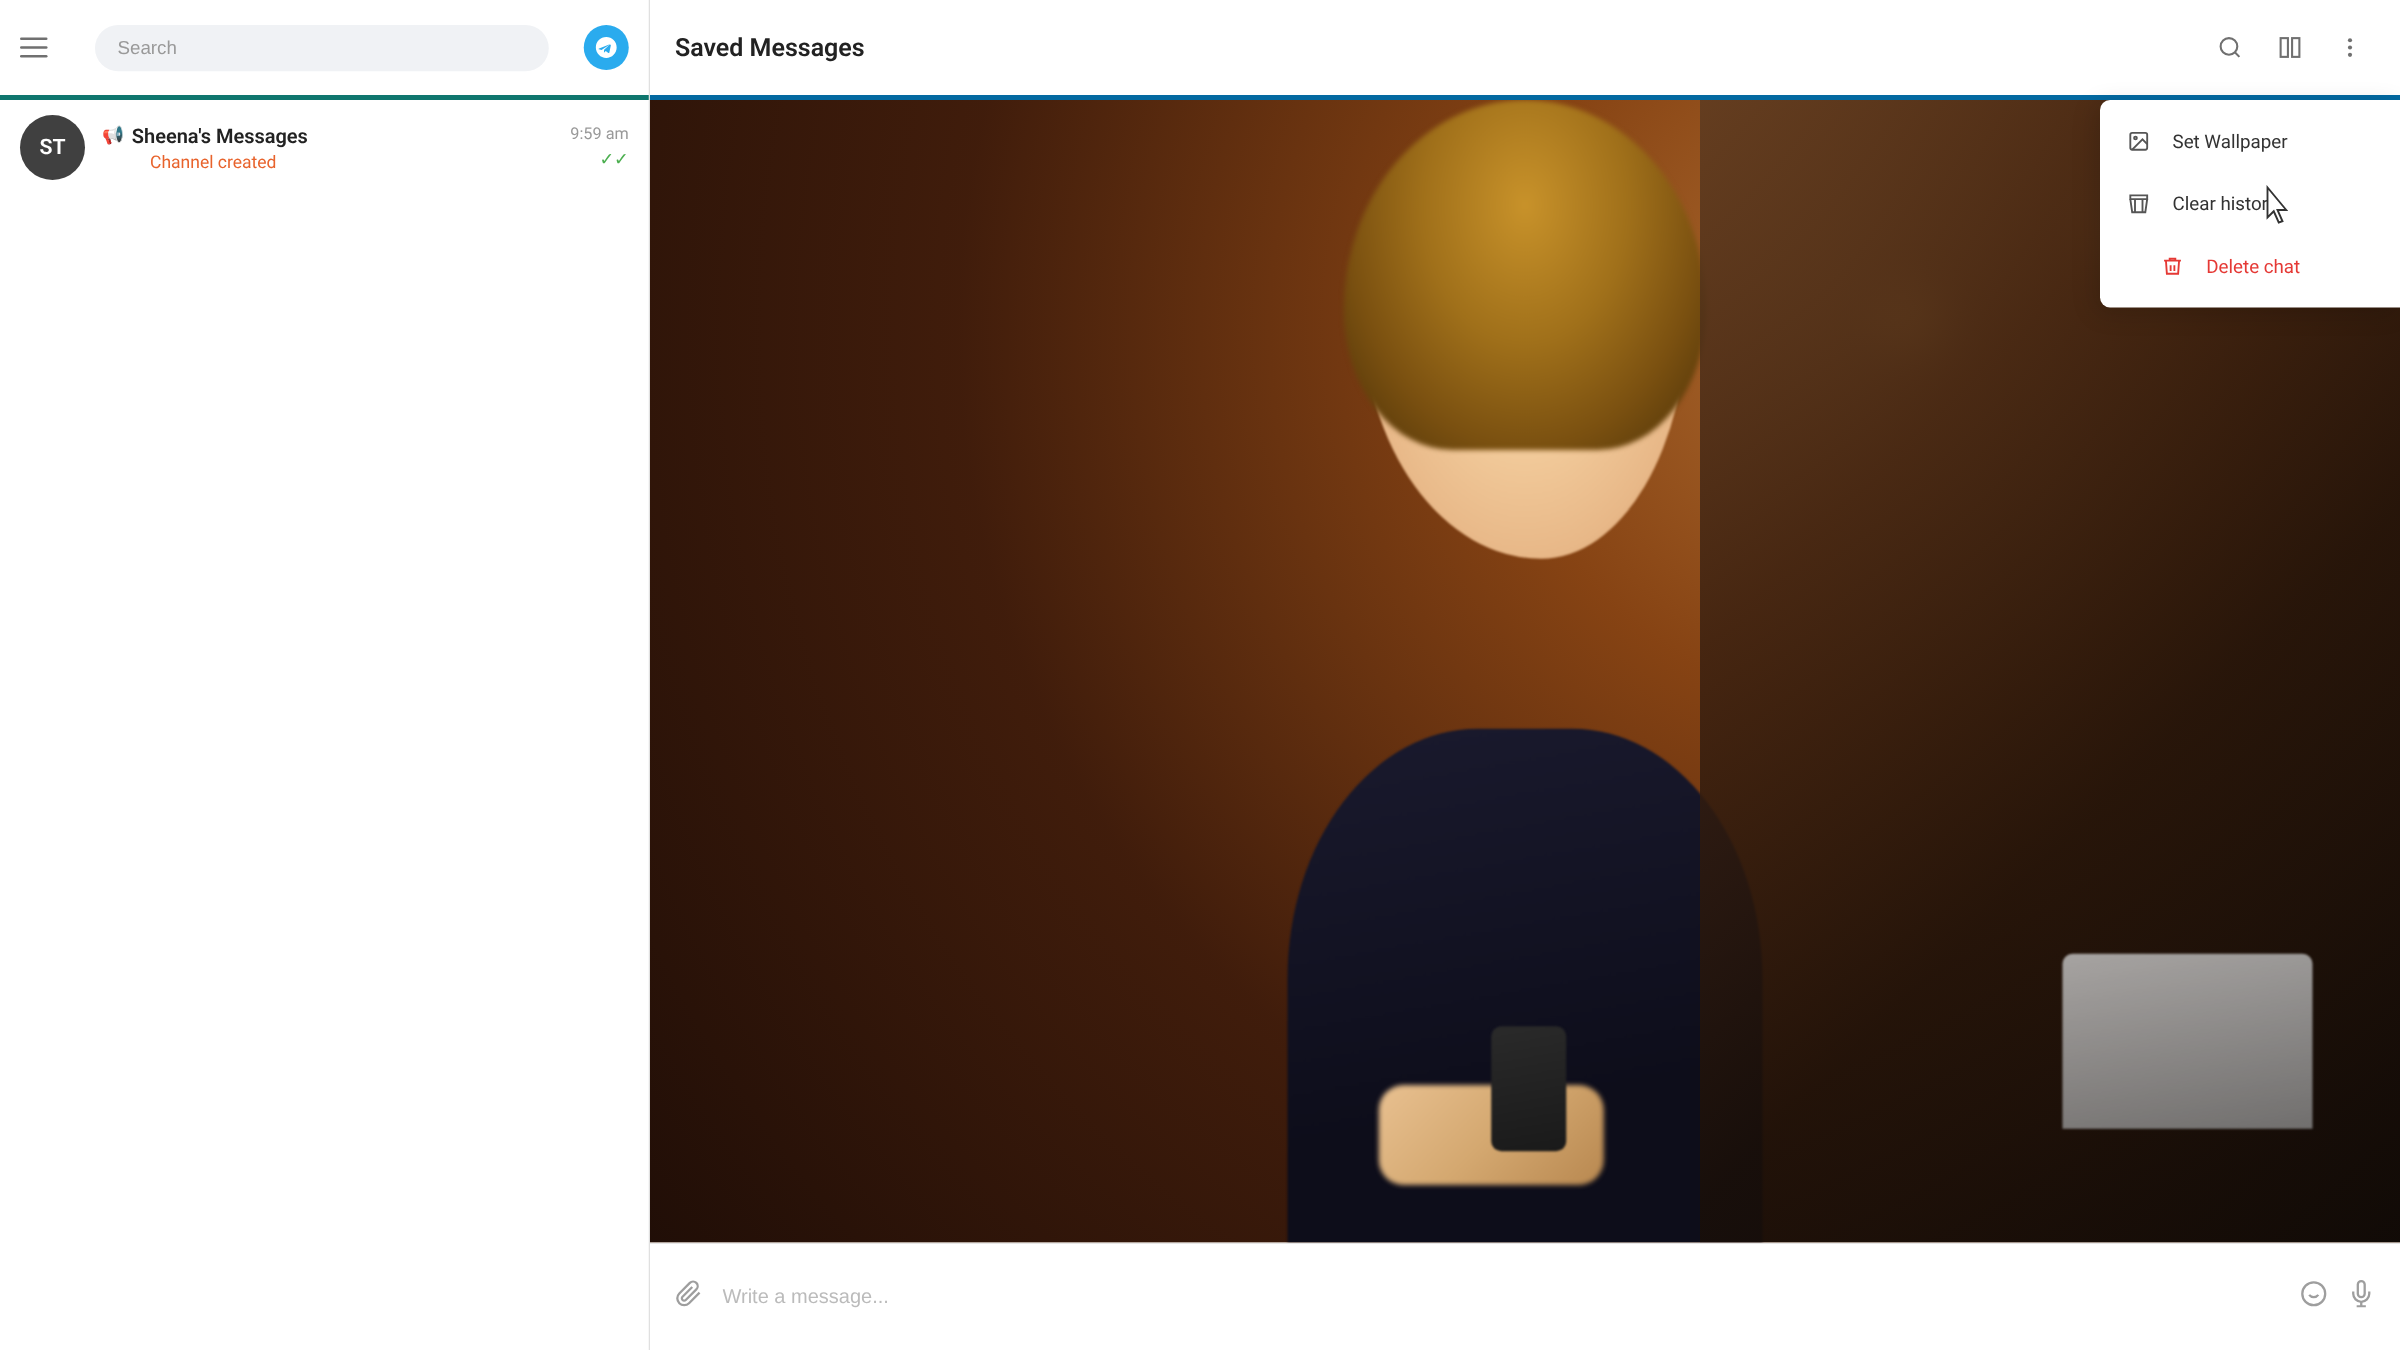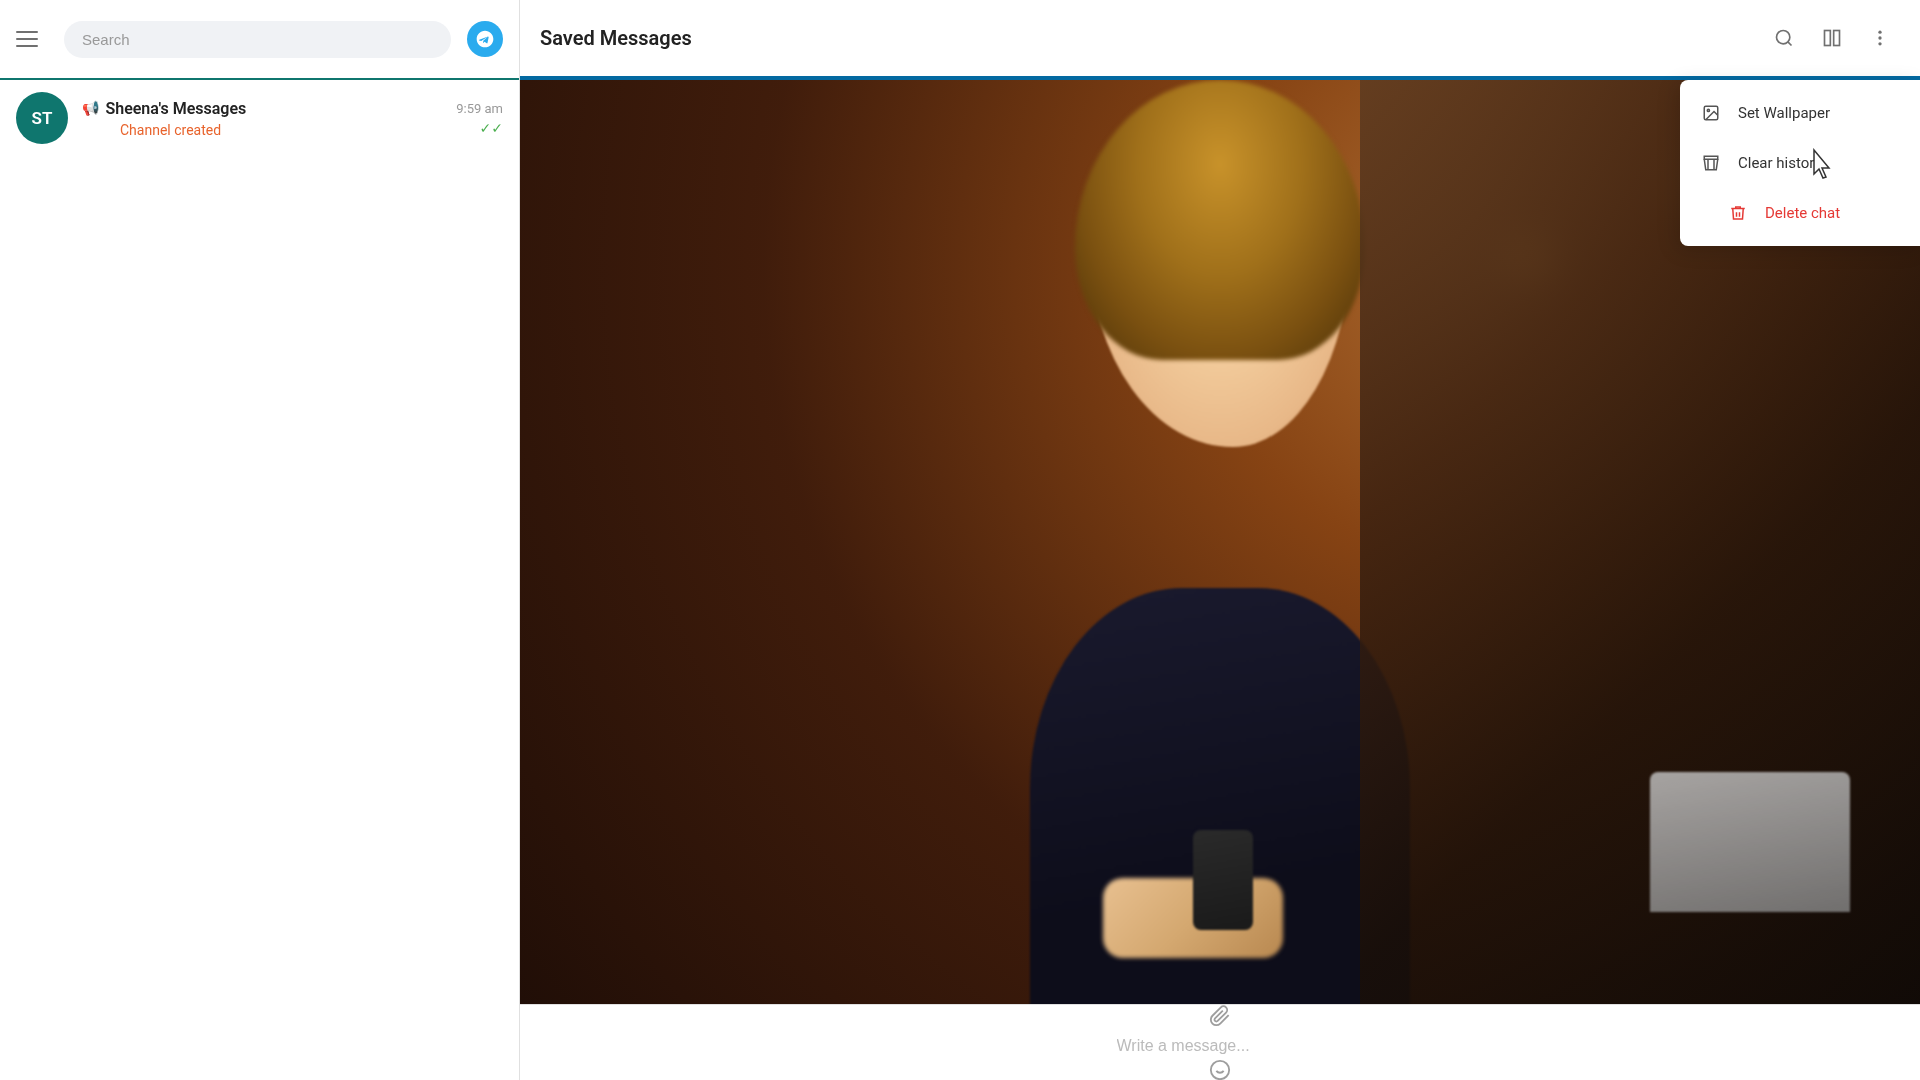--- a/index.html
+++ b/index.html
@@ -21,22 +21,22 @@
       display: flex;
       flex-direction: column;
       flex-shrink: 0;
     }
 
     .sidebar-header {
       display: flex;
       align-items: center;
       padding: 0 16px;
       height: 80px;
-      border-bottom: 2px solid #0f766e;
-      gap: 16px;
+      border-bottom: 4px solid #0f766e;
+      gap: 28px;
     }
 
     .menu-icon {
       width: 32px;
       height: 32px;
       cursor: pointer;
       display: flex;
       flex-direction: column;
       justify-content: center;
       gap: 5px;
@@ -219,28 +219,27 @@
     }
 
     
     .chat-content {
       flex: 1;
       overflow: hidden;
       position: relative;
     }
 
     .message-input-area {
-      height: 76px;
+      height: 86px;
       background: #fff;
       display: flex;
       align-items: center;
       padding: 0 20px;
-      gap: 4px;
+      gap: 16px;
       border-top: 1px solid #e0e0e0;
-      flex-direction: column;
     }
 
     .attach-btn {
       color: #9e9e9e;
       font-size: 22px;
       cursor: pointer;
       background: none;
       border: none;
     }
 
@@ -344,21 +343,21 @@
     </div>
     <div class="telegram-icon">
       <svg viewBox="0 0 24 24" fill="white">
         <path d="M12 2C6.48 2 2 6.48 2 12s4.48 10 10 10 10-4.48 10-10S17.52 2 12 2zm4.64 6.8l-1.68 7.92c-.12.56-.46.7-.92.44l-2.54-1.88-1.22 1.18c-.14.14-.26.26-.52.26l.18-2.6 4.72-4.26c.2-.18-.04-.28-.32-.1L7.46 14.5l-2.48-.78c-.54-.16-.56-.54.12-.8l9.72-3.74c.44-.16.84.1.82.62z"></path>
       </svg>
     </div>
   </div>
 
   <div class="chat-list">
     <div class="chat-item">
-      <div class="avatar" style="background: #0f766e;">ST</div>
+      <div class="avatar" style="background: #404040;">ST</div>
       <div class="chat-info">
         <div class="chat-name-row">
           <span class="channel-icon">📢</span>
           <span class="chat-name">Sheena's Messages</span>
         </div>
         <div class="chat-preview">Channel created</div>
       </div>
       <div class="chat-meta">
         <span class="chat-time">9:59 am</span>
         <span class="check-icon">✓✓</span>

